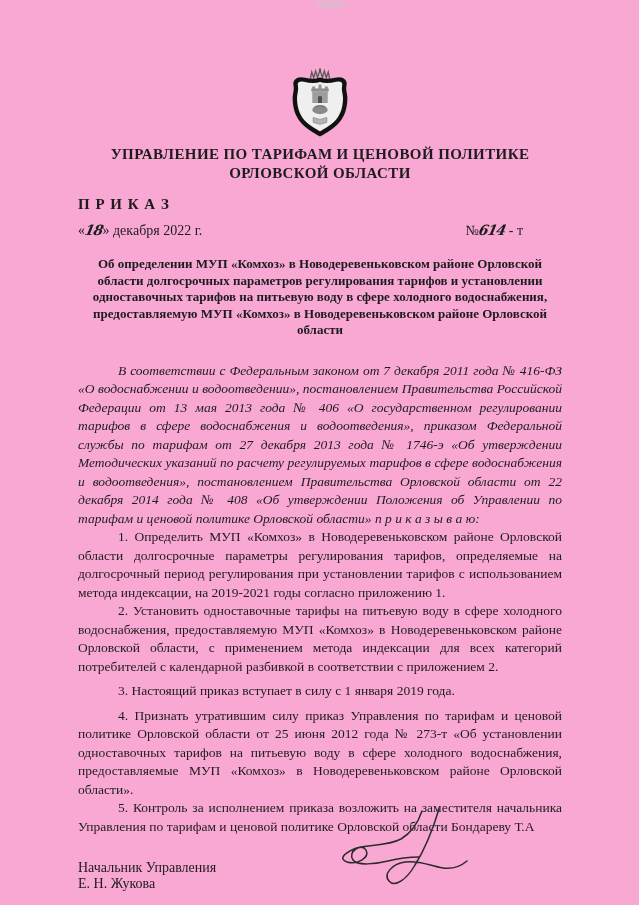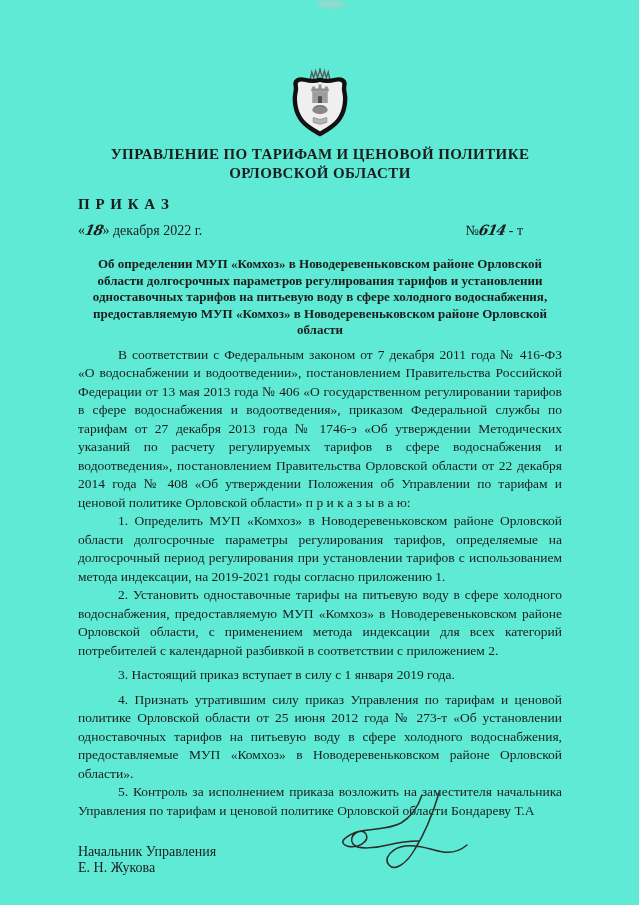--- a/index.html
+++ b/index.html
@@ -1,21 +1,21 @@
 <!DOCTYPE html>
 <html lang="ru"><head>
 <meta charset="utf-8">
 <style>
   html, body { margin: 0; padding: 0; background: #777; }
   .page {
     position: relative;
     width: 639px;
     height: 905px;
     margin: 0 auto;
-    background: #5eead4;
+    background: #f9a8d4;
     color: #1c1c1e;
     font-family: "Liberation Serif", serif;
     overflow: hidden;
     box-sizing: border-box;
     padding: 0 77px 0 78px;
   }
   .smudge {
     position: absolute;
     top: 1px; left: 316px;
     width: 30px; height: 7px;
@@ -69,21 +69,21 @@
     font-size: 13px;
     line-height: 16.5px;
   }
   p.body {
     margin: 0;
     text-align: justify;
     text-indent: 40px;
     font-size: 13.5px;
     line-height: 18.5px;
   }
-  p.body.first { margin-top: 7px; }
+  p.body.first { margin-top: 23px; font-style: italic; }
   p.body.gap { margin-top: 6px; }
   .sigrow {
     position: relative;
     margin-top: 24px;
     display: flex;
     justify-content: space-between;
     align-items: baseline;
     font-size: 14px;
     flex-direction: column;
   }

